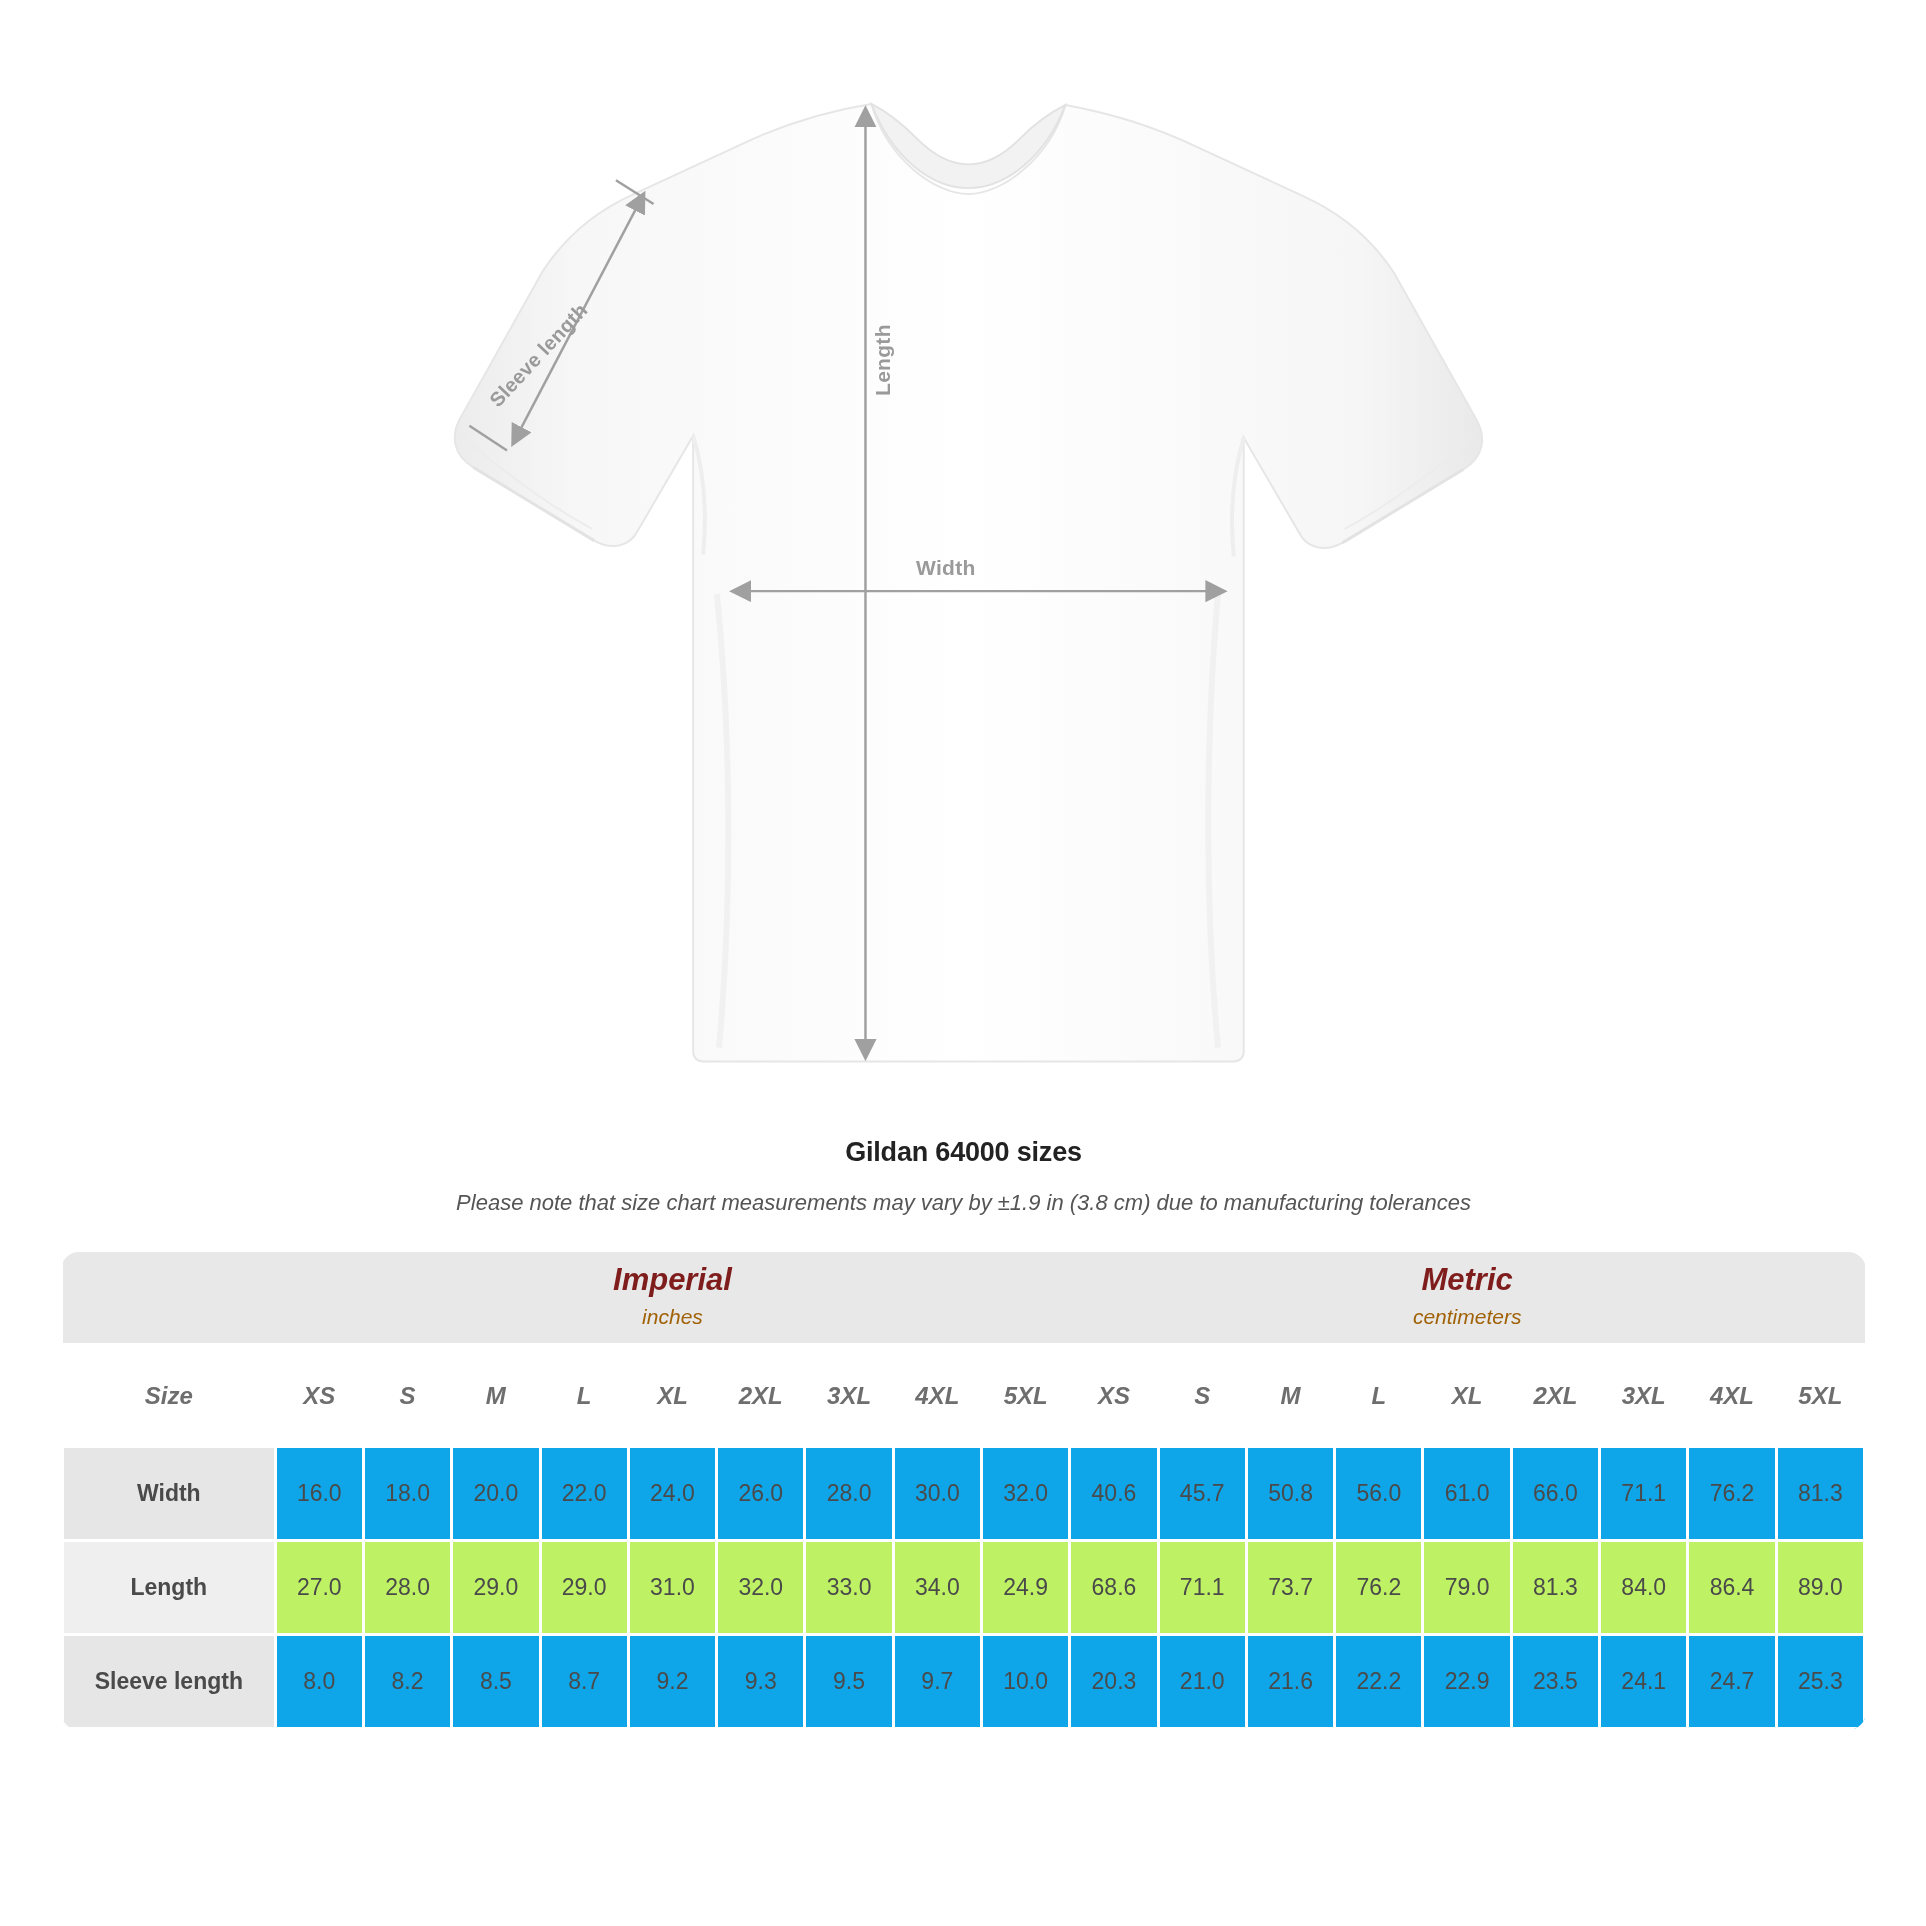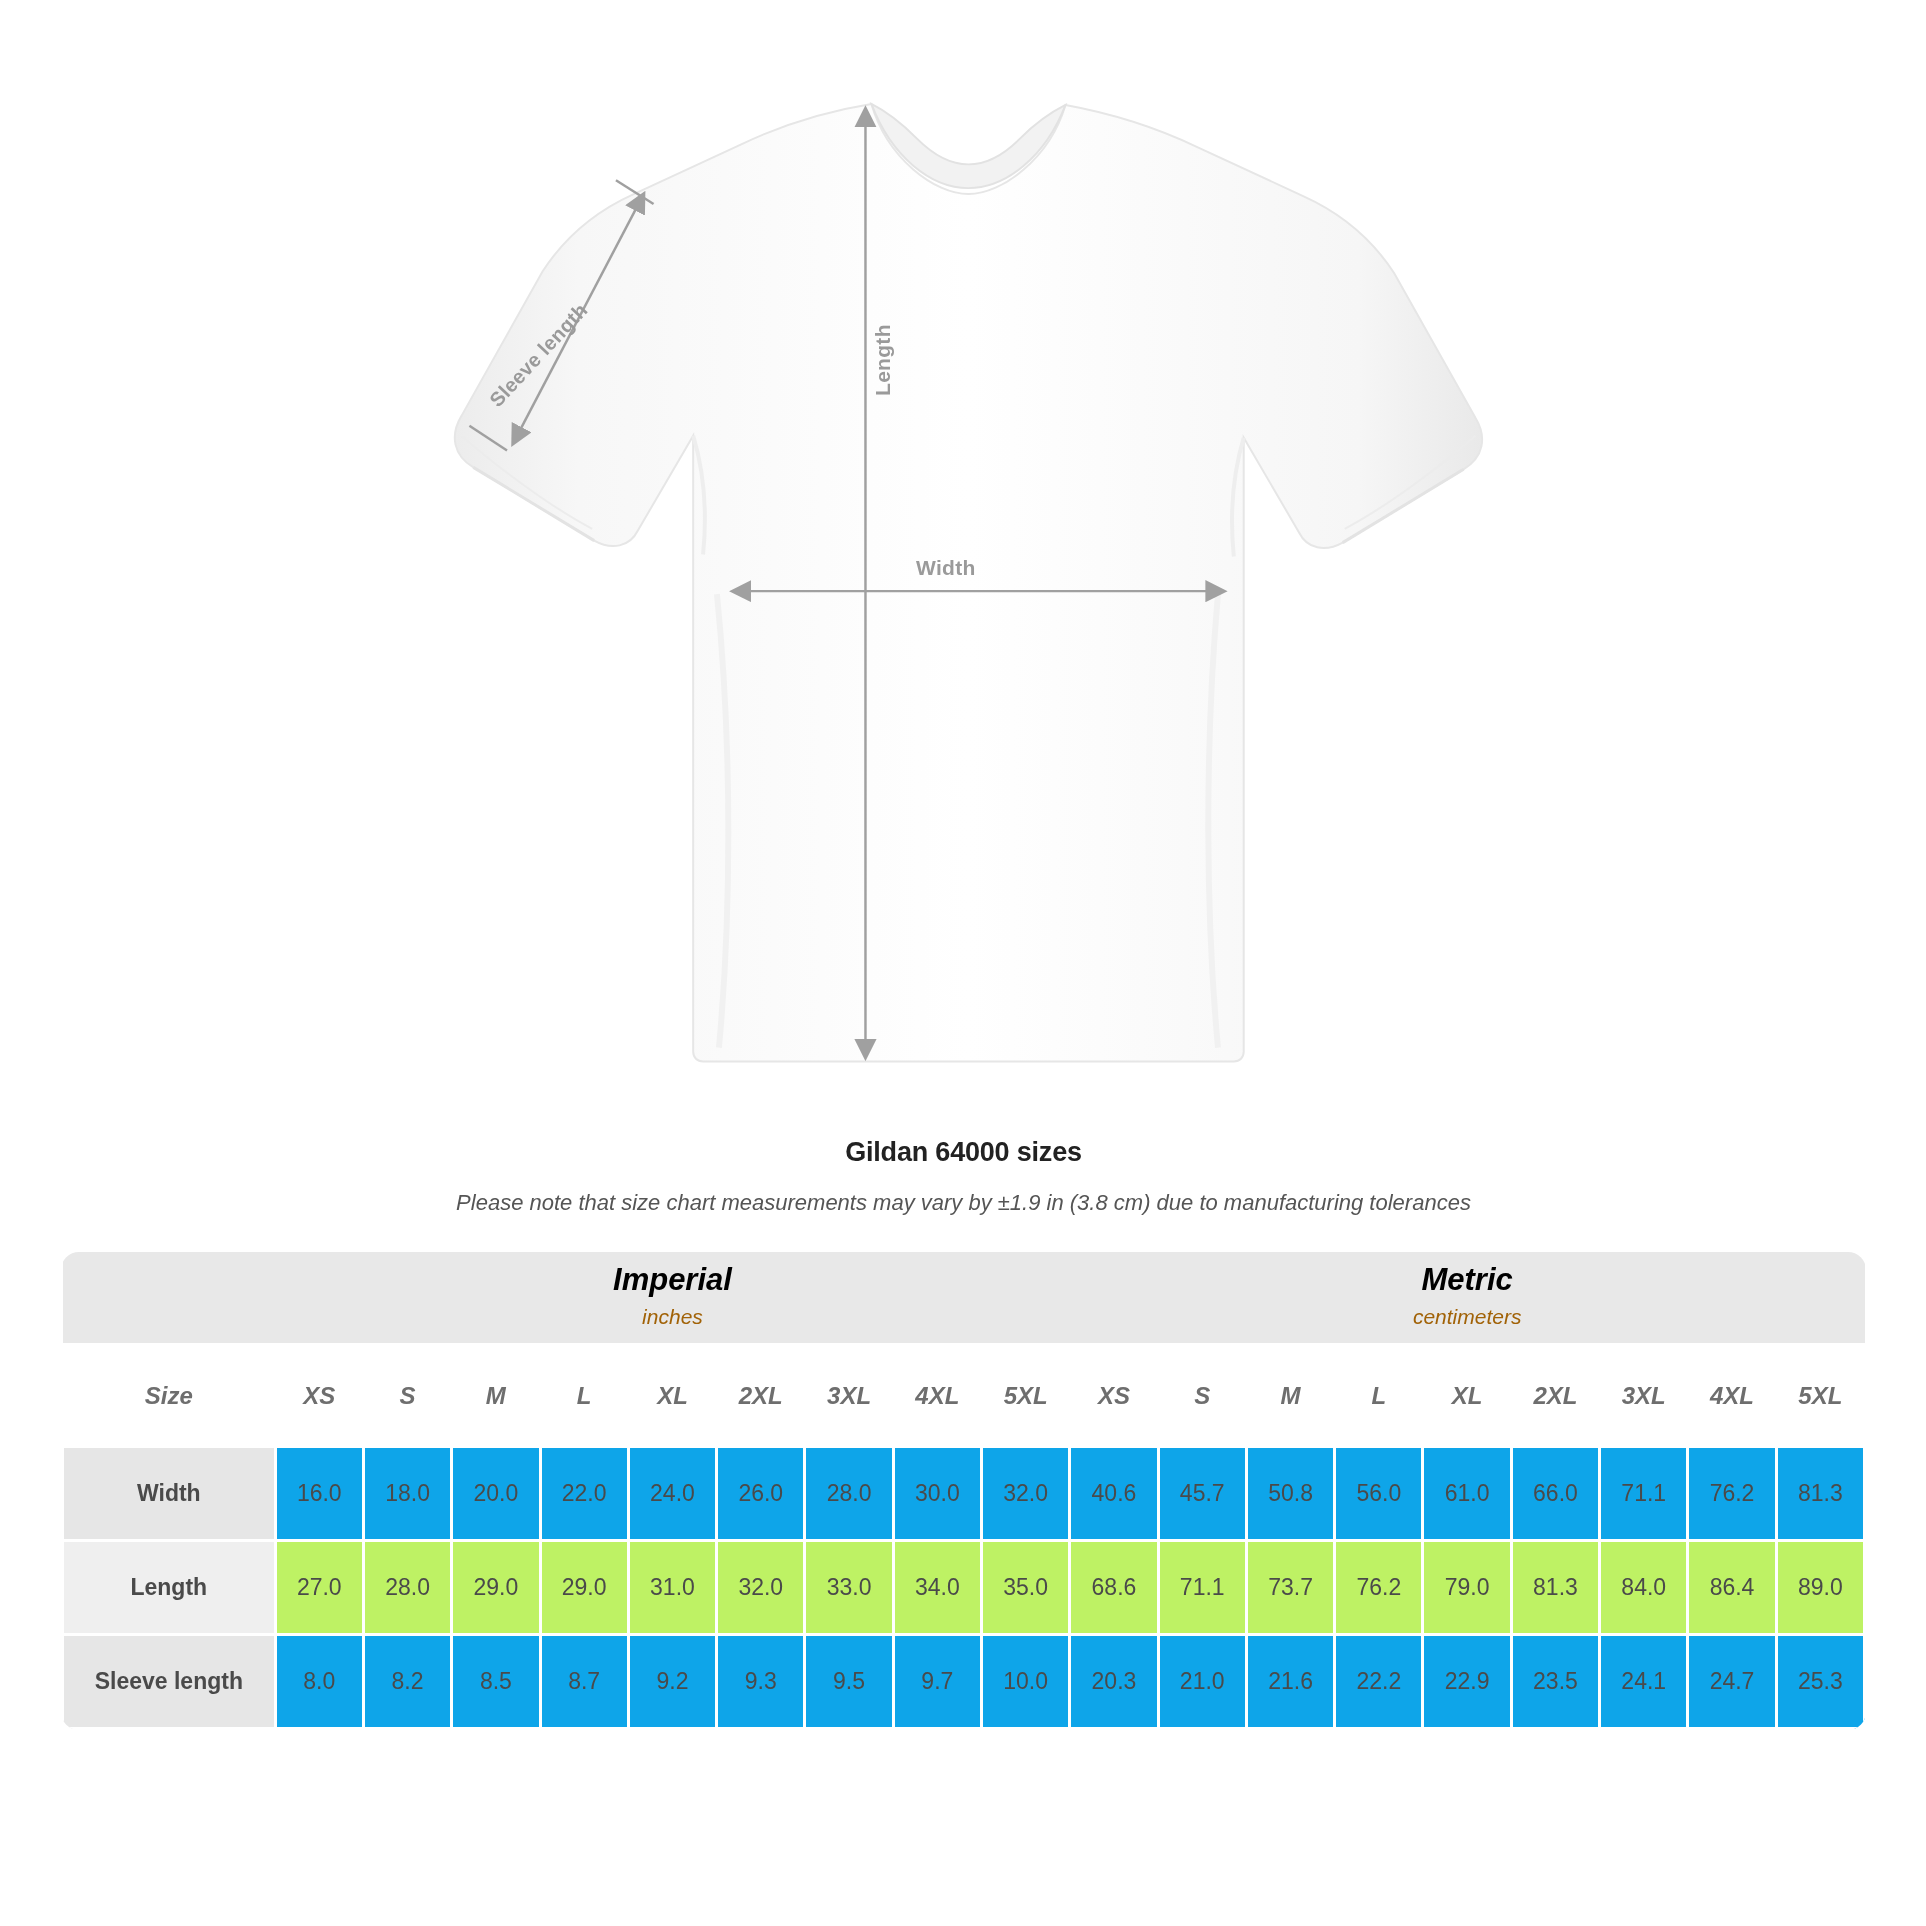--- a/index.html
+++ b/index.html
@@ -99,21 +99,21 @@
   }
   .unit-head {
     background: #e8e8e8 !important;
     border: none !important;
     height: 149px;
   }
   .unit-head .unit-name {
     font-size: 31px;
     font-style: italic;
     font-weight: bold;
-    color: #000000;
+    color: #7f1d1d;
     line-height: 1.25;
   }
   .unit-head .unit-sub {
     font-size: 21px;
     font-style: italic;
     color: #a16207;
     line-height: 1.6;
   }
   .corner-cell {
     background: #e8e8e8 !important;
@@ -301,21 +301,21 @@
         <tr class="band-b">
           <td class="rowlabel">Length</td>
           <td>27.0</td>
           <td>28.0</td>
           <td>29.0</td>
           <td>29.0</td>
           <td>31.0</td>
           <td>32.0</td>
           <td>33.0</td>
           <td>34.0</td>
-          <td>35.0</td>
+          <td>24.9</td>
           <td>68.6</td>
           <td>71.1</td>
           <td>73.7</td>
           <td>76.2</td>
           <td>79.0</td>
           <td>81.3</td>
           <td>84.0</td>
           <td>86.4</td>
           <td>89.0</td>
         </tr>

